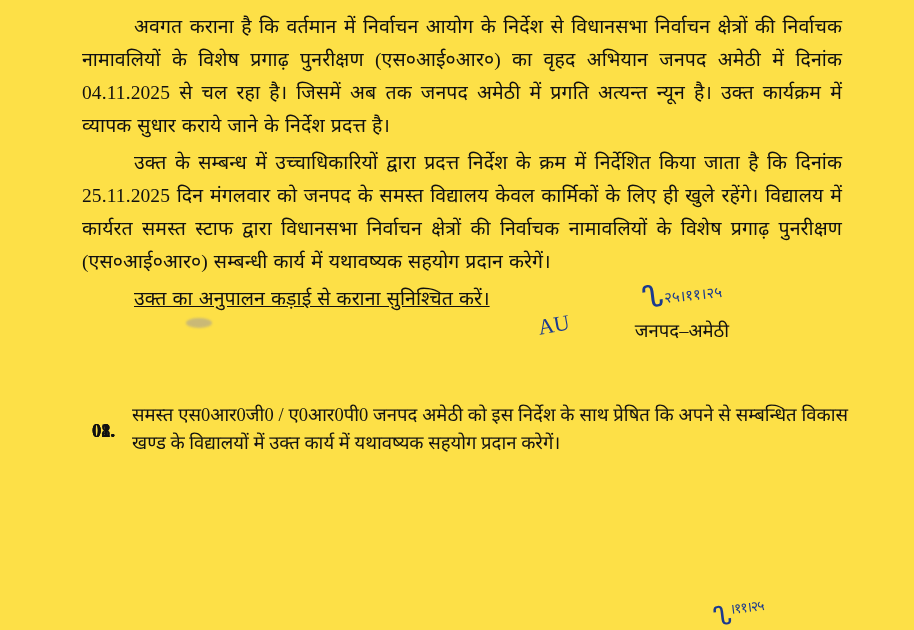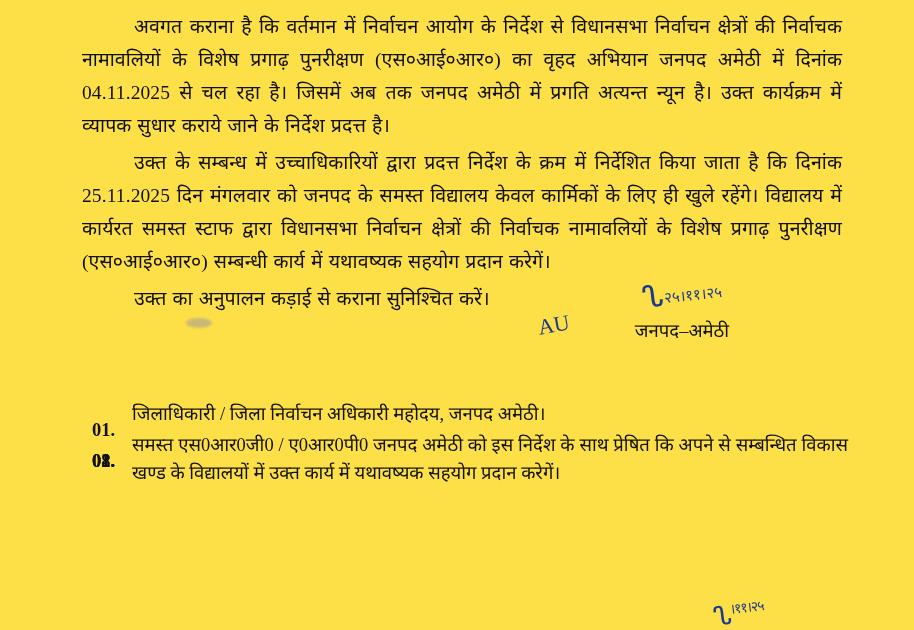--- a/index.html
+++ b/index.html
@@ -35,20 +35,21 @@
     font-size: 19.5px;
     line-height: 33px;
     text-align: justify;
     text-justify: inter-word;
     letter-spacing: 0.1px;
     word-spacing: 1px;
     color: #101010;
   }
   p.para.short {
     text-align: left;
+    text-decoration: underline;
   }
   .sig-block {
     position: absolute;
     right: 82px;
     top: 280px;
     width: 300px;
     text-align: center;
     font-size: 18.5px;
     line-height: 30px;
   }
@@ -164,21 +165,20 @@
     <span class="sig-place">
       <span class="initial-mark">AU</span>
       <span>जनपद–अमेठी</span>
     </span>
   </div>
 
   <div class="footer-block">
     <ol class="recipients">
       <li>
         <span class="num">01.</span>
-        <span>जिलाधिकारी / जिला निर्वाचन अधिकारी महोदय, जनपद अमेठी।</span>
       </li>
       <li>
         <span class="num">01.</span>
       </li>
       <li>
         <span class="num">02.</span>
       </li>
       <li>
         <span class="num">08.</span>
         <span>समस्त एस0आर0जी0 / ए0आर0पी0 जनपद अमेठी को इस निर्देश के साथ प्रेषित कि अपने से सम्बन्धित विकास खण्ड के विद्यालयों में उक्त कार्य में यथावष्यक सहयोग प्रदान करेगें।</span>

